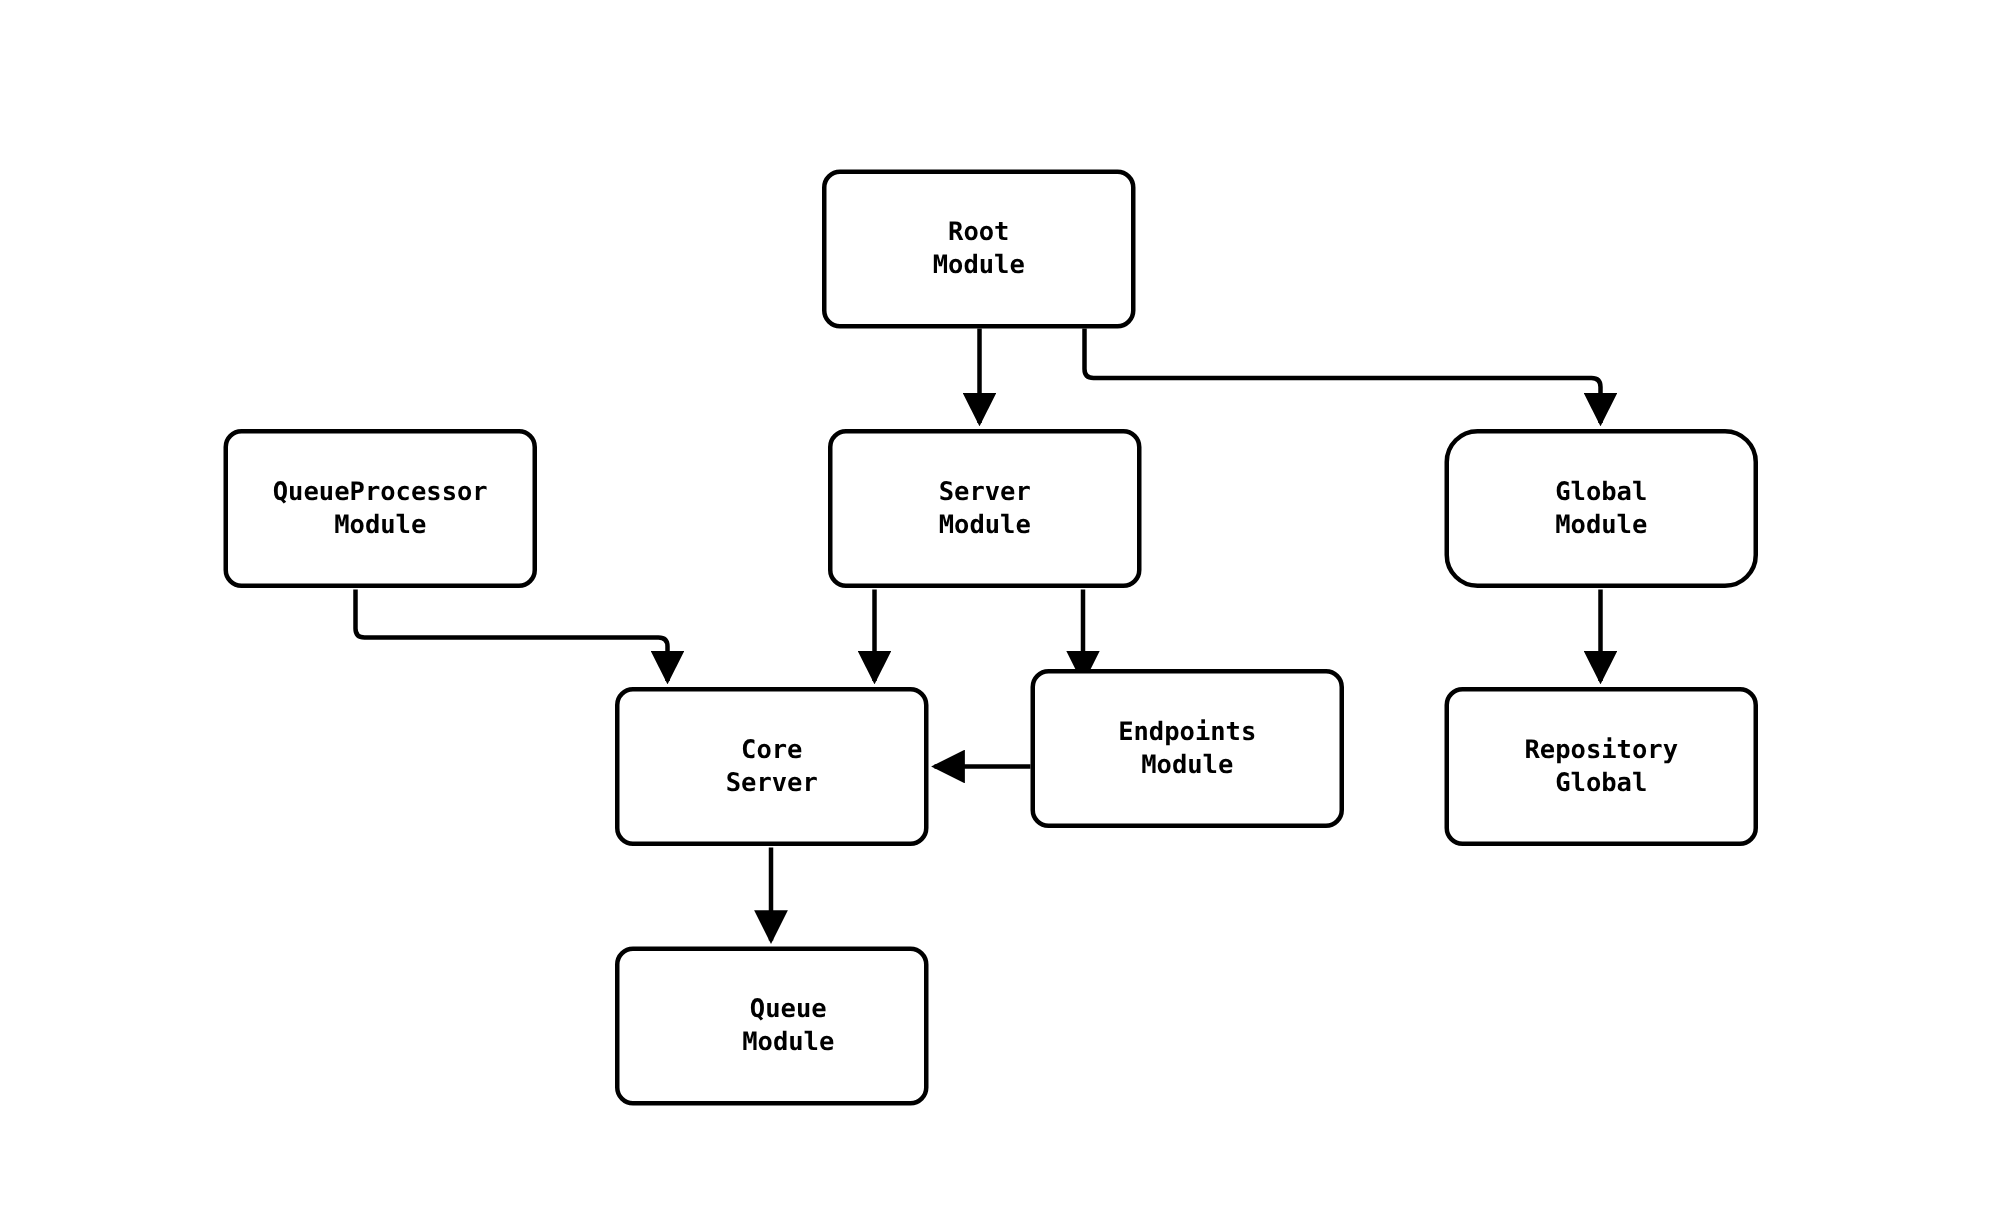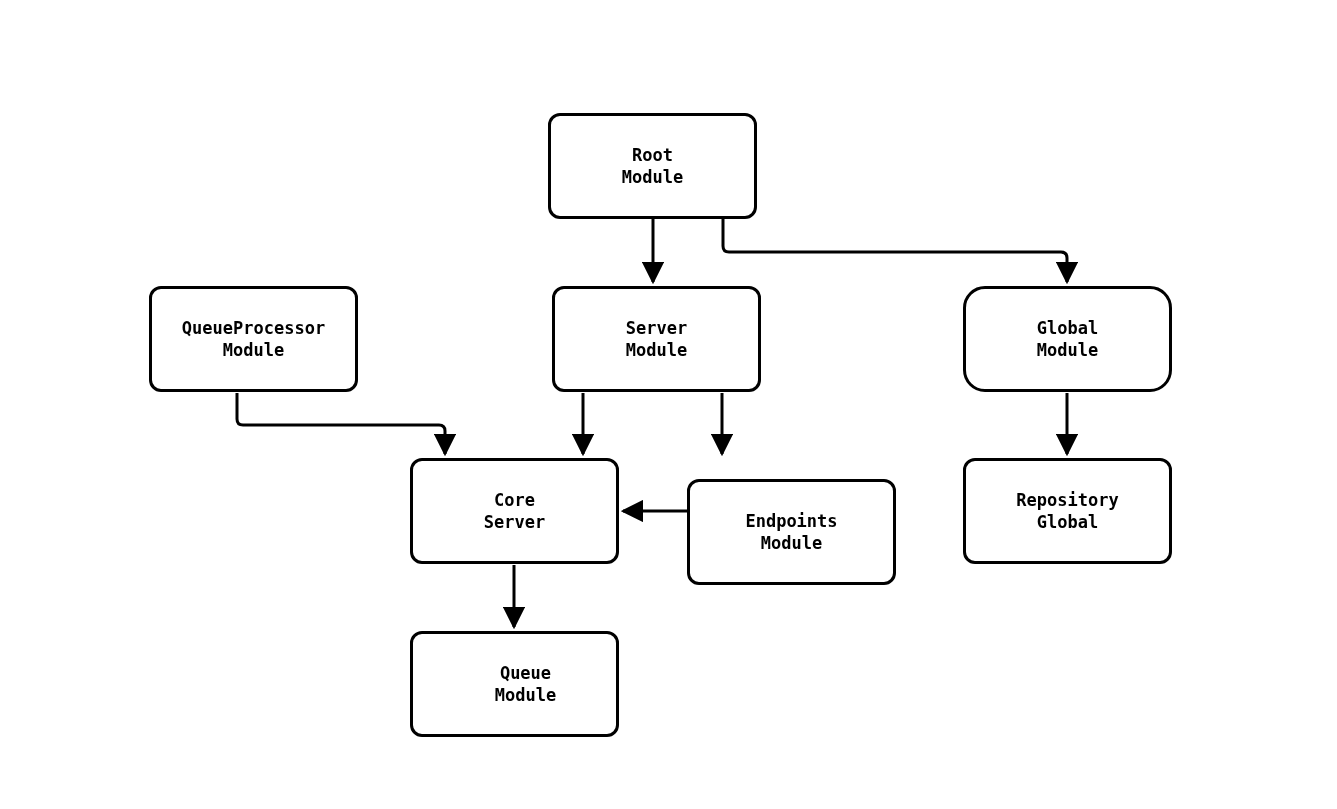--- a/index.html
+++ b/index.html
@@ -47,21 +47,21 @@
     line-height: 22px;
     color: #000000;
     white-space: pre-line;
   }
   
   #node-root          { left: 548px;  top: 93px;  }
   #node-queueprocessor{ left: 149px;  top: 266px; }
   #node-server        { left: 552px;  top: 266px; }
   #node-global        { left: 963px;  top: 266px; border-radius: 22px; }
   #node-core          { left: 410px;  top: 438px; }
-  #node-endpoints     { left: 687px;  top: 459px; }
+  #node-endpoints     { left: 687px;  top: 426px; }
   #node-repository    { left: 963px;  top: 438px; }
   #node-queue         { left: 410px;  top: 611px; padding-left: 22px; }
 </style>
 </head>
 <body>
 
 <div id="canvas">
 
   <svg id="edge-layer" viewBox="0 0 1337 809" xmlns="http://www.w3.org/2000/svg">
     <defs>

